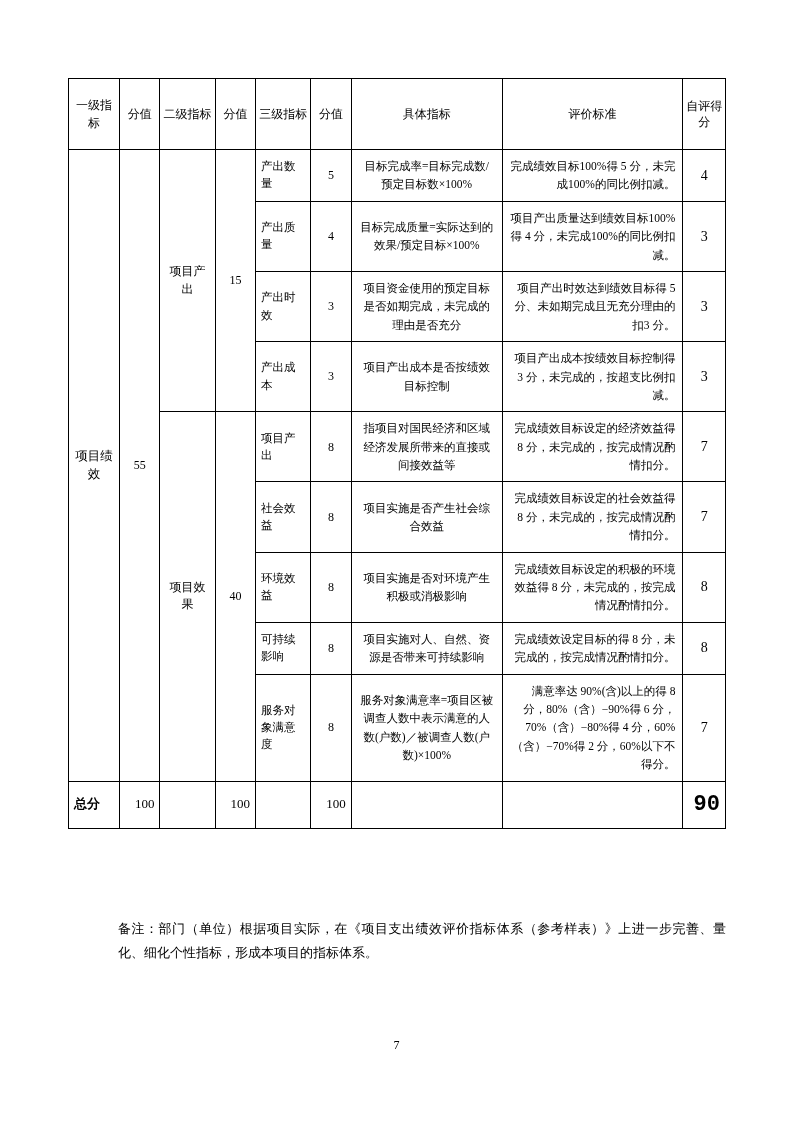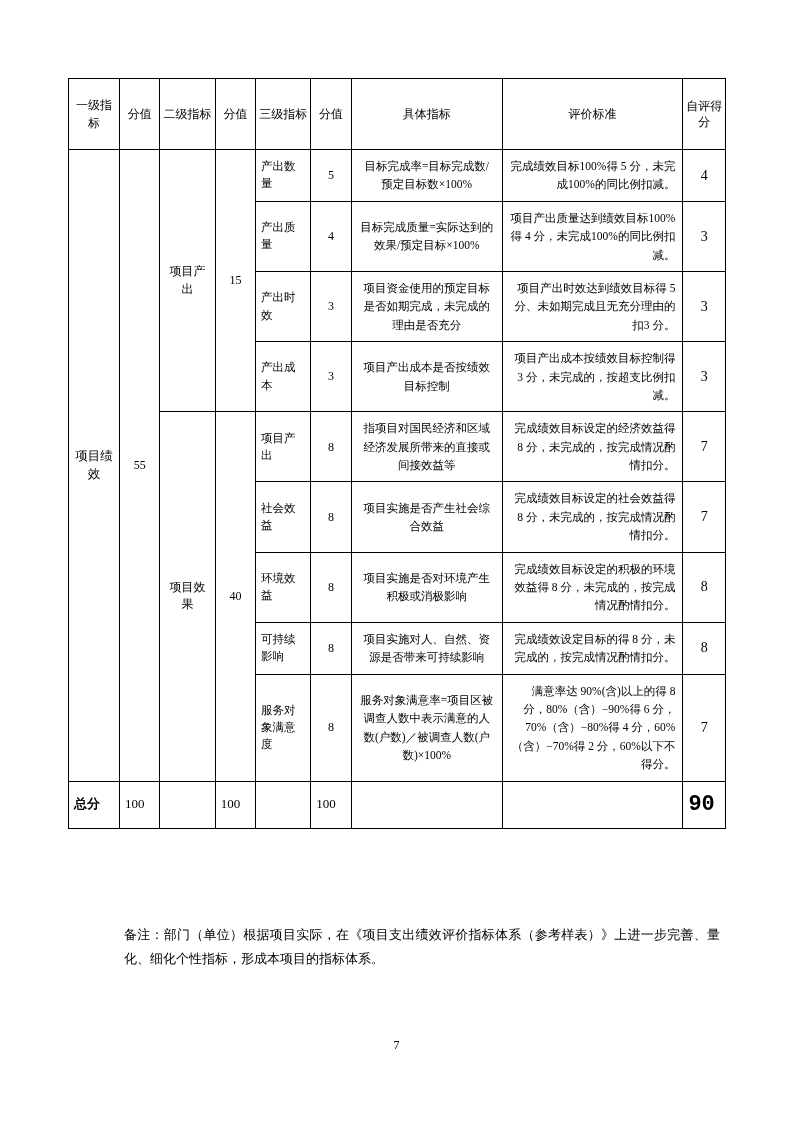--- a/index.html
+++ b/index.html
@@ -65,42 +65,42 @@
   }
   .score {
     font-size: 14px;
     text-align: center;
   }
   .total-row td {
     height: 46px;
   }
   .total-row .cell {
     font-size: 13px;
-    text-align: left;
+    text-align: right;
   }
   .total-row .total-score {
     font-size: 22px;
     font-weight: bold;
     font-family: Liberation Mono, monospace;
   }
   .total-label {
     font-size: 13.5px;
     font-weight: bold;
   }
   .note {
     position: absolute;
     left: 68px;
     top: 915px;
     width: 660px;
     font-size: 13px;
     line-height: 1.85;
     text-indent: 0;
   }
   .note p {
-    margin: 8px;
+    margin: 2px;
     text-align: justify;
   }
   .note .indent {
     padding-left: 48px;
   }
   .footer-page {
     position: absolute;
     left: 0;
     top: 1038px;
     width: 793px;

